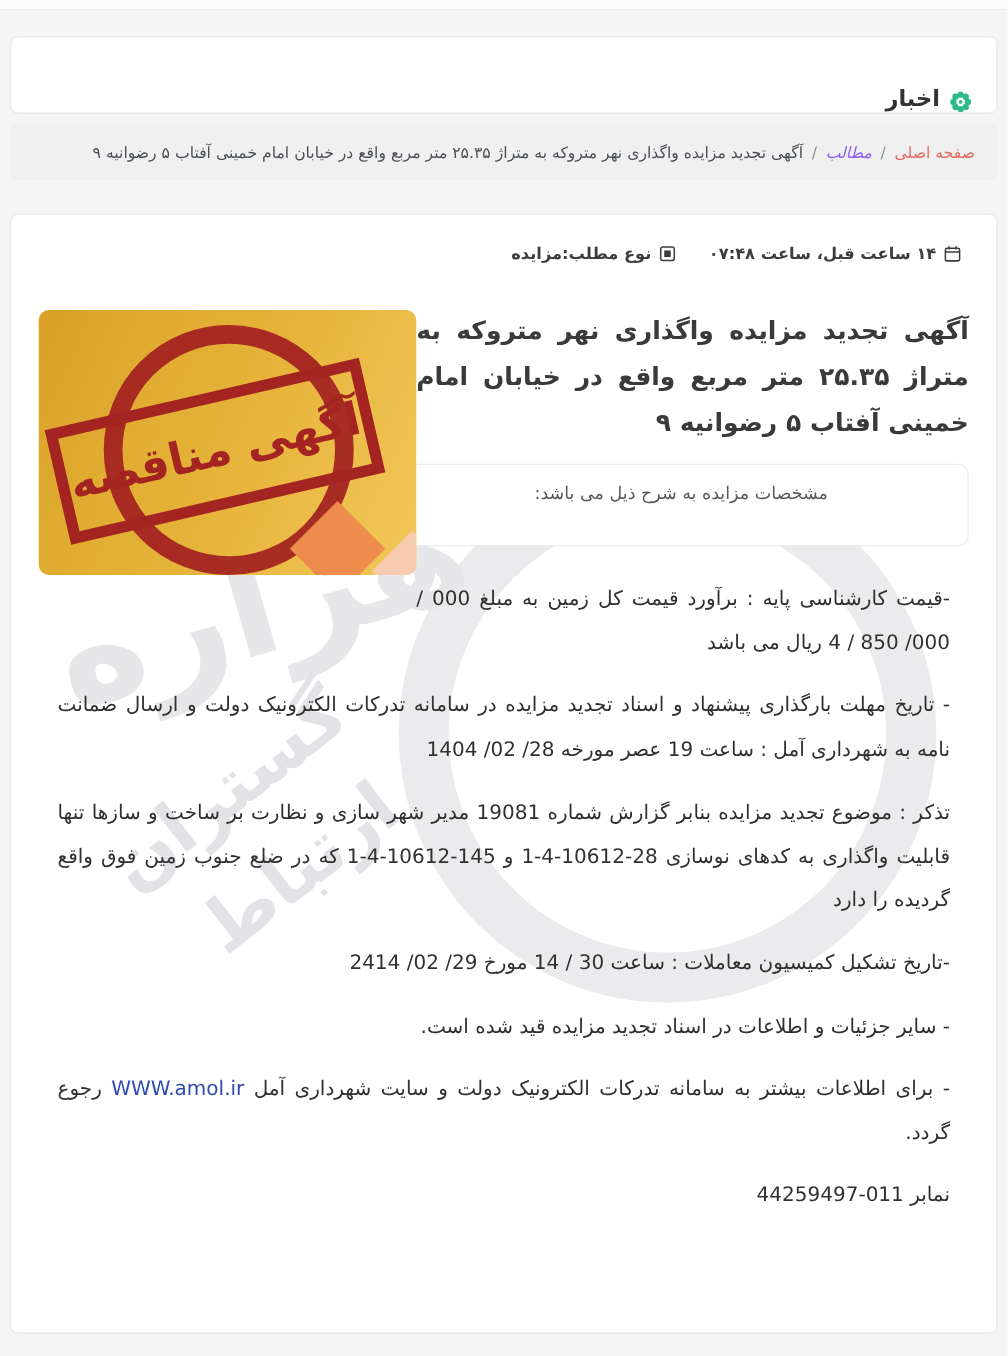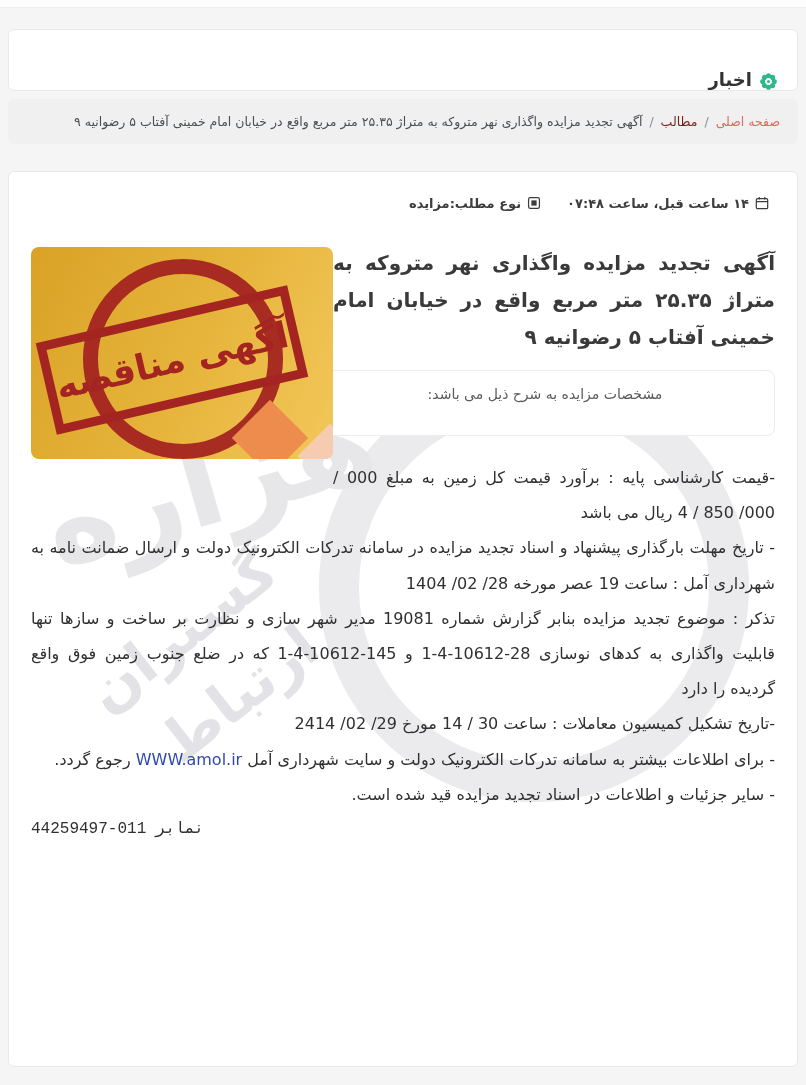--- a/index.html
+++ b/index.html
@@ -31,21 +31,21 @@
     background: #f0f0f1;
     border-radius: 6px;
     padding: 15px 18px;
     font-size: 12.5px;
     color: #4a4f55;
     white-space: nowrap;
     overflow: hidden;
   }
   .breadcrumb .home { color: #e4695f; text-decoration: none; }
   .breadcrumb .sep { color: #8a8f96; margin: 0 7px; }
-  .breadcrumb .section { color: #7f1d1d; text-decoration: none; }
+  .breadcrumb .section { color: #8b5cf6; text-decoration: none; font-style: italic; }
 
   
   .article-card {
     position: relative;
     margin: 27px 8px 0;
     background: #ffffff;
     border: 1px solid #e9e9e9;
     border-radius: 6px;
     min-height: 896px;
     padding: 22px 22px 30px;
@@ -121,23 +121,23 @@
   .spec-box {
     border: 1px solid #ececec; border-radius: 8px;
     background: #fff;
     padding: 15px 17px 33px;
     font-size: 14px; color: #5a5a5a;
     margin-bottom: 24px;
     text-align: center;
   }
 
   .body-text { font-size: 16px; color: #303030; line-height: 2.2; text-align: justify; }
-  .body-text p { margin: 0; }
+  .body-text p { margin: 15px; }
   .body-text .contact-link { color: #2f49b1; text-decoration: none; }
-  .align-start { text-align: left; font-family: Liberation Mono, monospace; }
+  .align-start { text-align: right; }
 </style>
 </head>
 <body>
 
 <div class="top-strip"></div>
 
 <div class="header-card">
   <span class="flower">
     <svg viewBox="0 0 20 20" width="17" height="17">
       <g fill="#2eb98a">
@@ -208,19 +208,19 @@
 
     <div class="spec-box">
       <span>مشخصات مزایده به شرح ذیل می باشد:</span>
     </div>
 
     <div class="body-text">
       <p>-قیمت کارشناسی پایه :  برآورد قیمت کل زمین به مبلغ 000 / 000/ 850 / 4 ریال می باشد</p>
       <p>- تاریخ مهلت بارگذاری پیشنهاد و اسناد تجدید مزایده در سامانه تدرکات الکترونیک دولت و ارسال ضمانت نامه به شهرداری آمل : ساعت 19 عصر مورخه 28/ 02/ 1404</p>
       <p>تذکر : موضوع تجدید مزایده بنابر گزارش شماره 19081 مدیر شهر سازی و نظارت بر ساخت و سازها تنها قابلیت واگذاری به کدهای نوسازی 28-10612-4-1 و 145-10612-4-1 که در ضلع جنوب زمین فوق واقع گردیده را دارد</p>
       <p>-تاریخ تشکیل کمیسیون معاملات : ساعت 30 / 14 مورخ 29/ 02/ 2414</p>
+      <p>- سایر جزئیات و اطلاعات در اسناد تجدید مزایده قید شده است.</p>
       <p><span>- برای اطلاعات بیشتر به سامانه تدرکات الکترونیک دولت و سایت شهرداری آمل </span><a href="#" class="contact-link">WWW.amol.ir</a><span> رجوع گردد.</span></p>
-      <p>- سایر جزئیات و اطلاعات در اسناد تجدید مزایده قید شده است.</p>
       <p class="align-start">نمابر 011-44259497</p>
     </div>
 
   </div>
 </div>
 
 </body></html>

